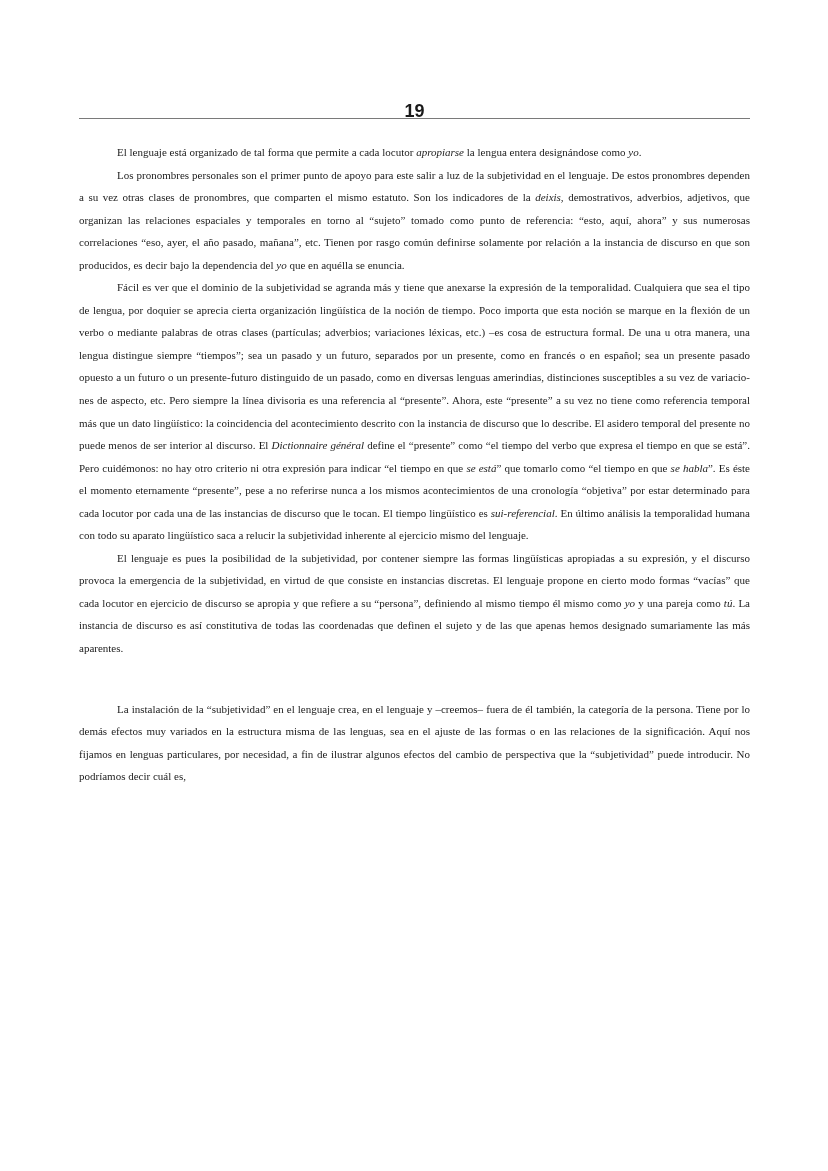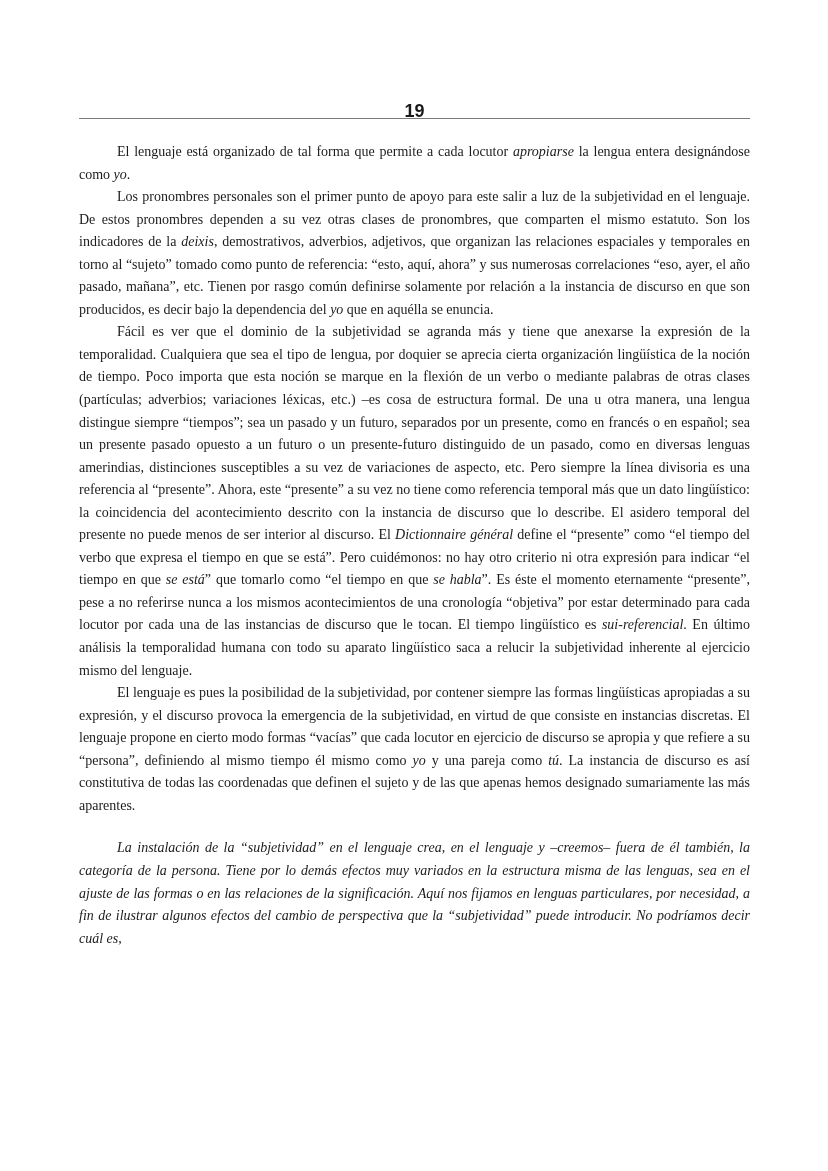--- a/index.html
+++ b/index.html
@@ -10,25 +10,25 @@
     font-family: "Liberation Sans", "DejaVu Sans", sans-serif; font-weight: bold;
     font-size: 18px; color: #1a1a1a;
   }
   .header-rule {
     position: absolute; top: 118px; left: 0; width: 671px; height: 0;
     border-top: 1px solid #7a7a7a;
   }
   .body-text {
     position: absolute; top: 141px; left: 0; width: 671px;
     font-family: "Liberation Serif", "DejaVu Serif", serif;
-    font-size: 14px; line-height: 22.55px; color: #1b1b1b;
+    font-size: 11px; line-height: 22.55px; color: #1b1b1b;
     text-align: justify; hyphens: manual;
   }
   .body-text p { margin: 0; text-indent: 38px; }
-  .body-text p.section-gap { margin-top: 20px; font-style: italic; }
+  .body-text p.section-gap { margin-top: 38px; }
   em { font-style: italic; }
 </style>
 </head>
 <body>
 
 <div class="page">
   <div class="page-number">19</div>
   <div class="header-rule"></div>
 
   <div class="body-text">

